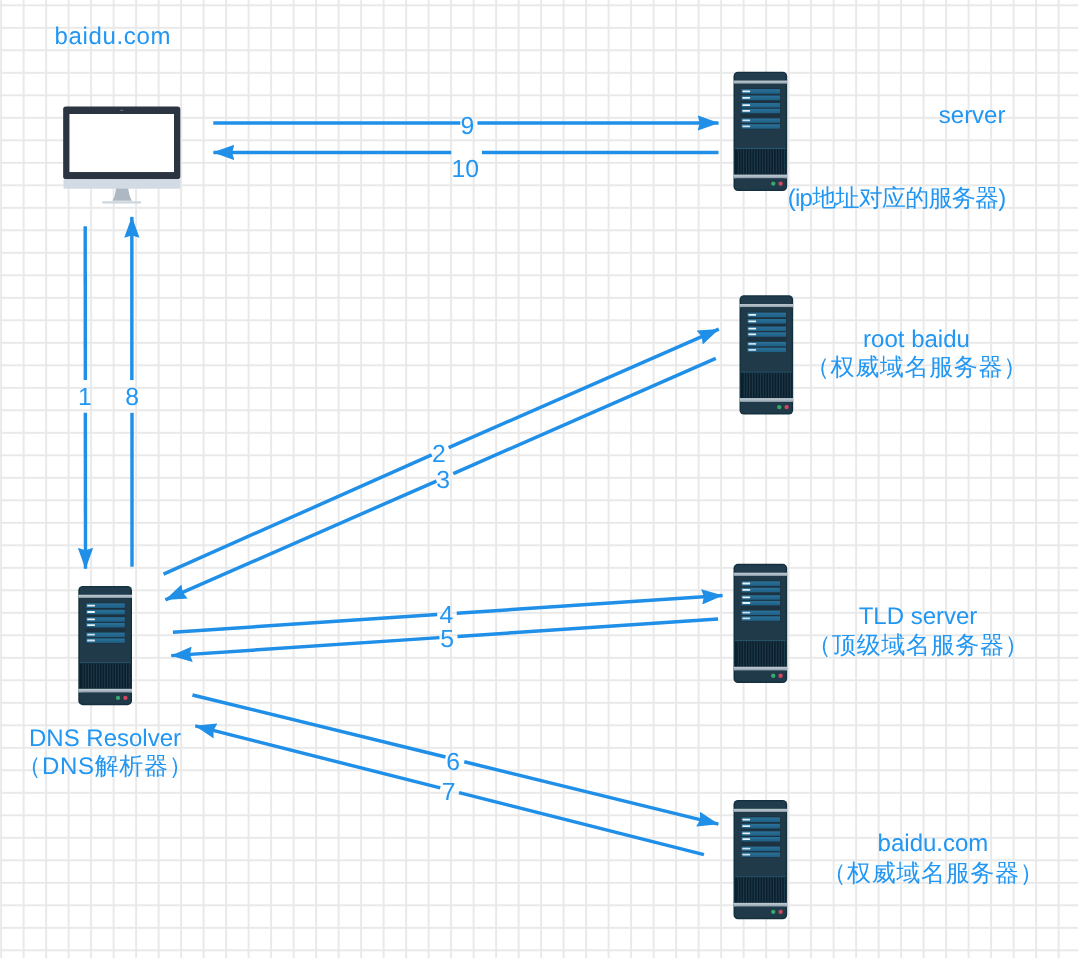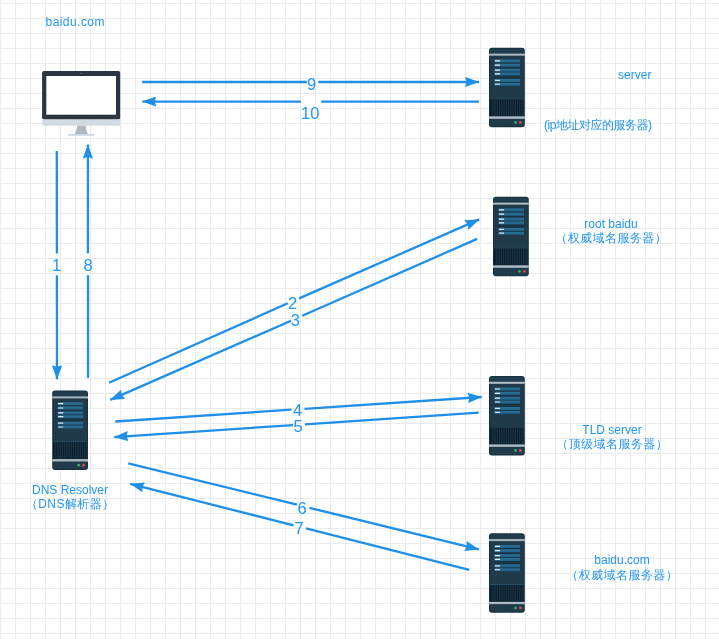--- a/index.html
+++ b/index.html
@@ -12,21 +12,21 @@
   #canvas{position:relative;width:719px;height:639px;overflow:hidden;background:#fff;}
   .grid{position:absolute;left:0;top:0;width:719px;height:639px;
     background-image:
       linear-gradient(to right, #e9e9e9 1px, transparent 1px),
       linear-gradient(to bottom, #e9e9e9 1px, transparent 1px);
     background-size:15px 15px;
     background-position:0.1px 2.9px;
   }
   svg.layer{position:absolute;left:0;top:0;width:719px;height:639px;overflow:visible;}
   .nodelabel{position:absolute;color:#2196f3;text-align:center;line-height:1.22;
-    white-space:nowrap;font-size:12px;transform:translateX(-50%);}
+    white-space:nowrap;font-size:16px;transform:translateX(-50%);}
   .edgenum{position:absolute;color:#2196f3;font-size:16.5px;line-height:1;}
   .nodelabel > div:last-child{letter-spacing:0.45px;text-indent:0.45px;}
   .nodelabel.tight > div:last-child{letter-spacing:-0.5px;text-indent:-0.5px;margin-top:36px;}
 </style>
 </head>
 <body>
 
 <div id="canvas">
   <div class="grid"></div>
 
@@ -191,21 +191,21 @@
     <div>baidu.com</div>
   </div>
   <div class="nodelabel tight" style="left:598px;top:67.5px;text-align:right;">
     <div>server</div>
     <div>(ip地址对应的服务器)</div>
   </div>
   <div class="nodelabel" style="left:611px;top:216.5px;">
     <div>root baidu</div>
     <div>（权威域名服务器）</div>
   </div>
-  <div class="nodelabel" style="left:612px;top:401.5px;margin-top:21px;">
+  <div class="nodelabel" style="left:612px;top:401.5px;">
     <div>TLD server</div>
     <div>（顶级域名服务器）</div>
   </div>
   <div class="nodelabel" style="left:622px;top:553.0px;">
     <div>baidu.com</div>
     <div>（权威域名服务器）</div>
   </div>
   <div class="nodelabel" style="left:70px;top:482.5px;">
     <div>DNS Resolver</div>
     <div>（DNS解析器）</div>

